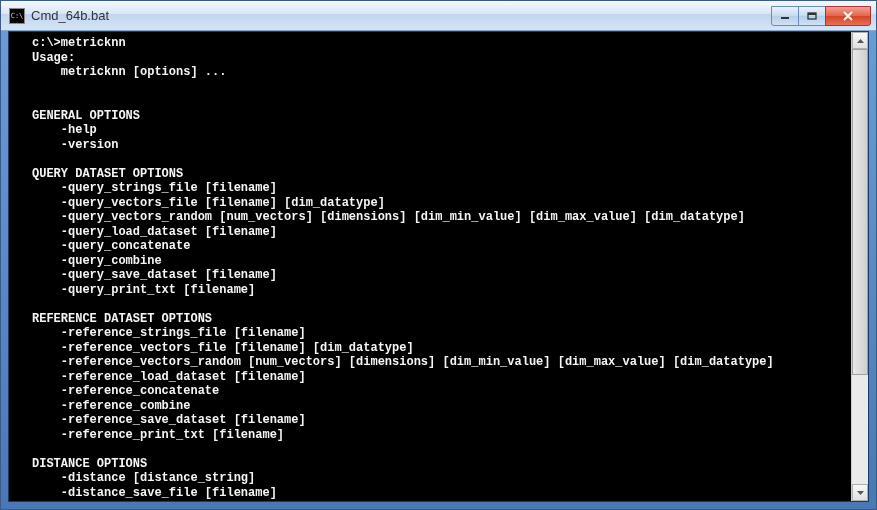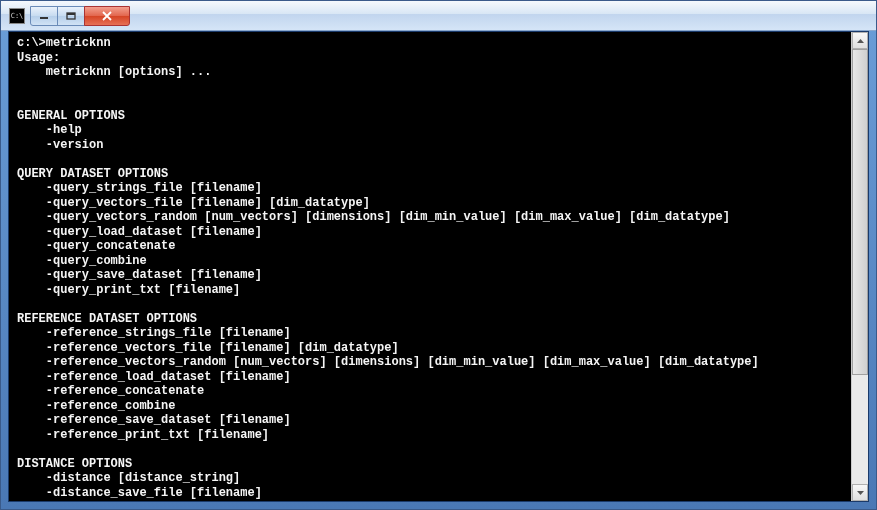--- a/index.html
+++ b/index.html
@@ -77,21 +77,21 @@
 .client {
   flex: 1;
   margin: 0 7px 7px 7px;
   background: #000;
   border: 1px solid #1a3a6a;
   display: flex;
   overflow: hidden;
 }
 .terminal {
   flex: 1;
-  padding: 4px 8px;
+  padding: 4px 23px;
   color: #f5f5f5;
   font-family: "Lucida Console", "Courier New", monospace;
   font-size: 12px;
   line-height: 14.5px;
   white-space: pre;
   overflow: hidden;
   font-weight: bold;
 }
 .tline { display: block; min-height: 14.5px; }
 .scrollbar {
@@ -123,20 +123,21 @@
   background: linear-gradient(to right, #e8e8e8, #cfcfcf);
   border: 1px solid #a0a0a0;
 }
 </style>
 </head>
 <body>
 
 <div class="window">
   <div class="titlebar">
     <div class="titlebar-icon">C:\</div>
+    <div class="titlebar-text">Cmd_64b.bat</div>
     <div class="window-controls">
       <div class="wc-btn wc-min">
         <svg width="10" height="8">
             <rect x="1" y="5" width="8" height="2" fill="#333"></rect>
           </svg>
       </div>
       <div class="wc-btn wc-max">
         <svg width="10" height="8">
             <rect x="1" y="1" width="8" height="6" fill="none" stroke="#333" stroke-width="1.3"></rect>
             <rect x="1" y="1" width="8" height="2" fill="#333"></rect>

